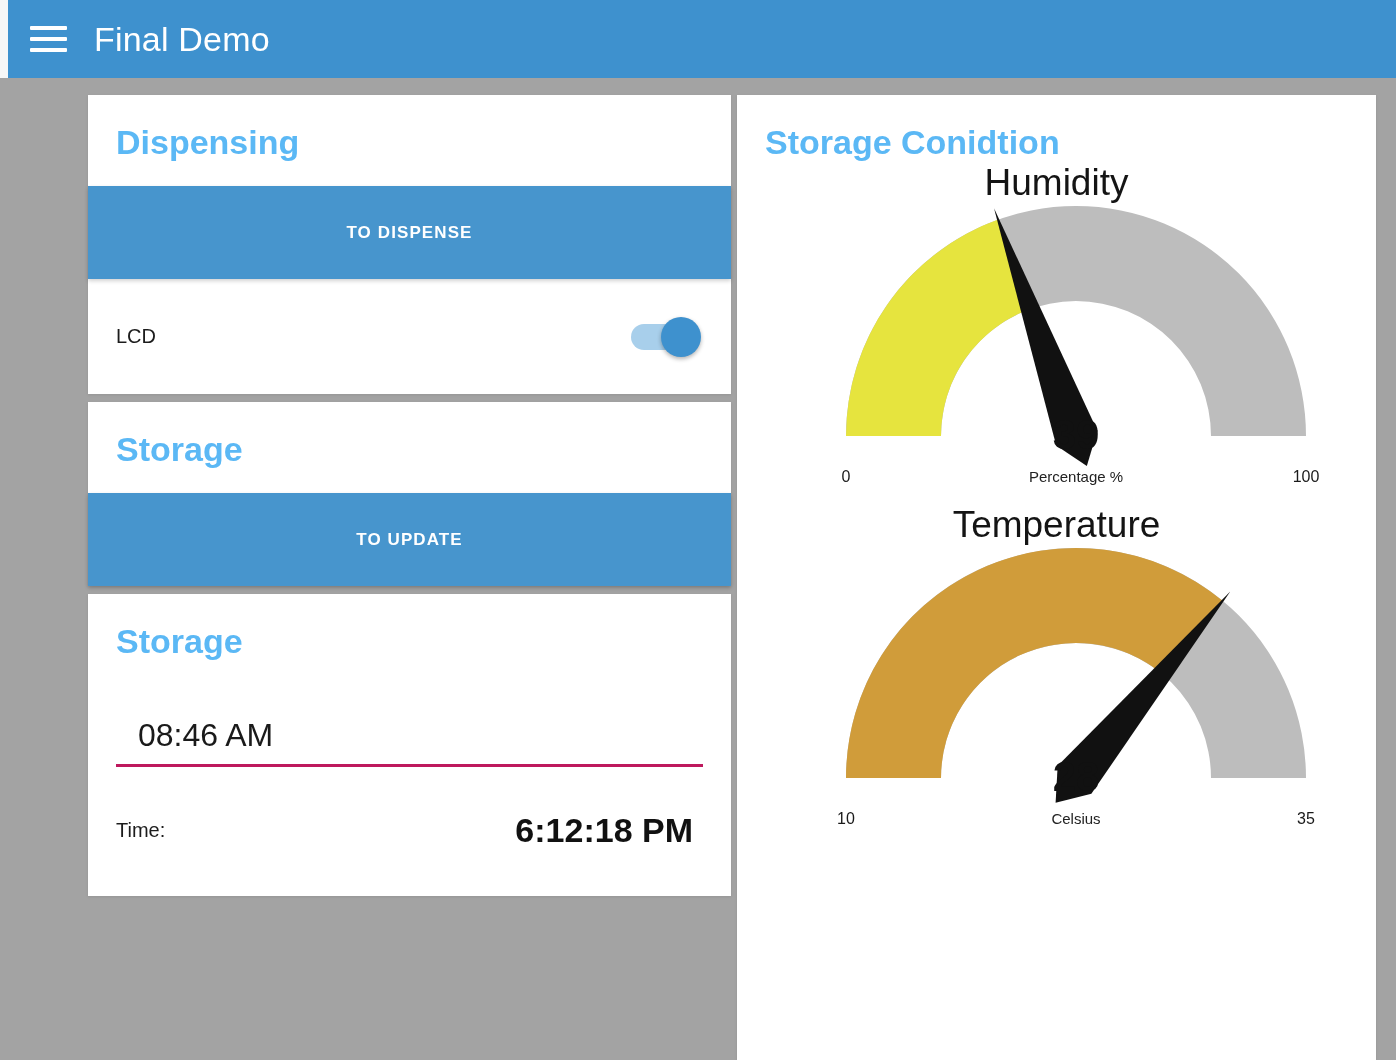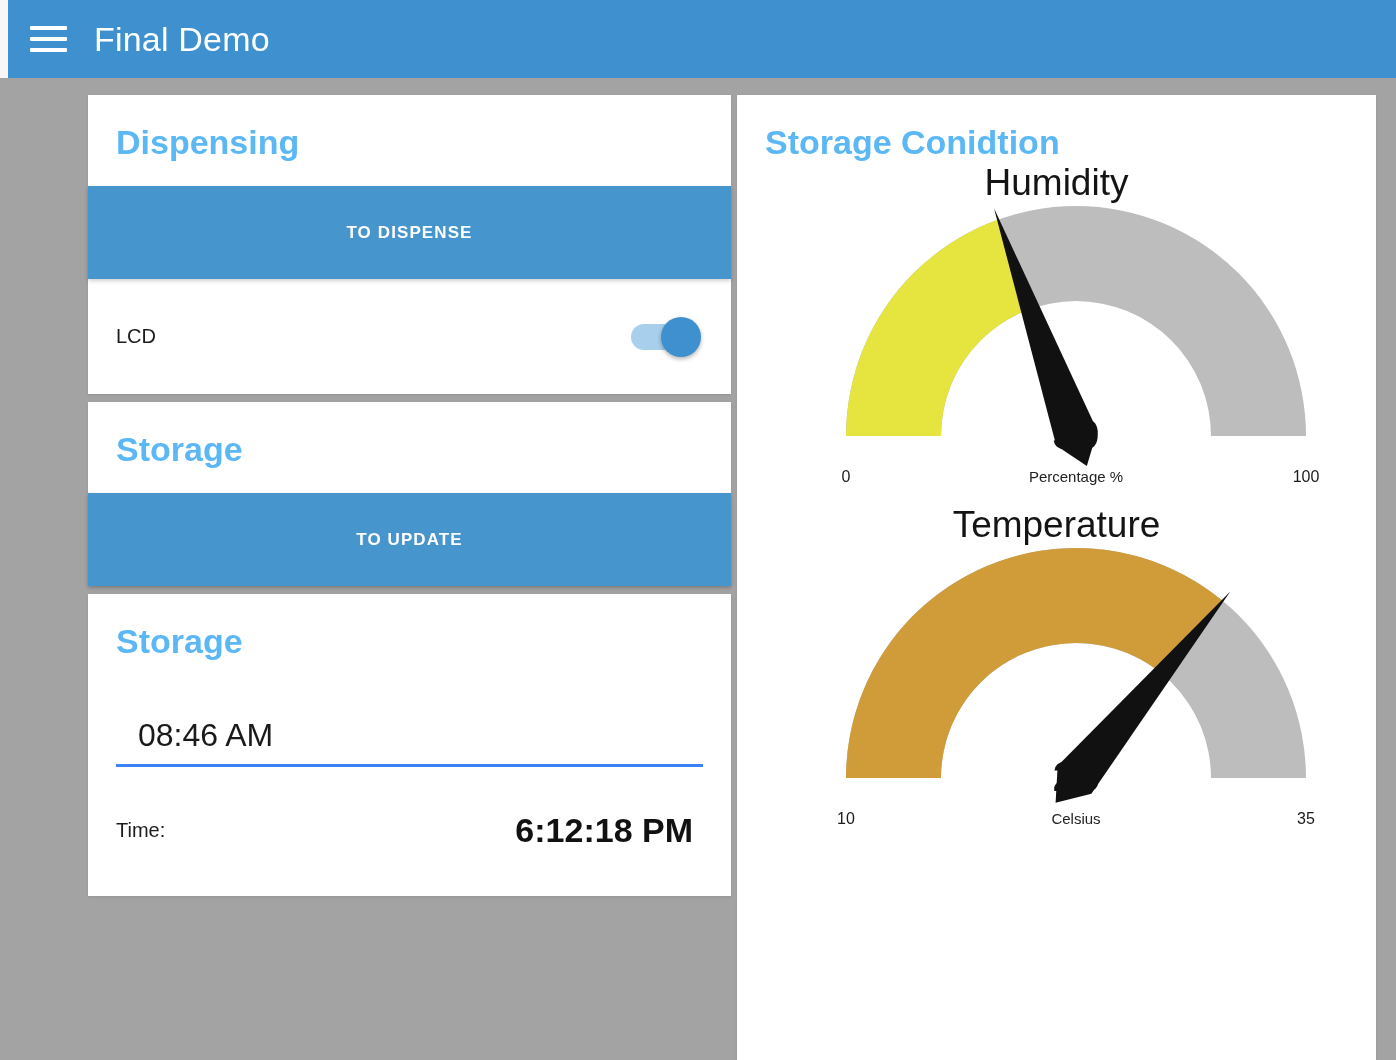--- a/index.html
+++ b/index.html
@@ -120,21 +120,21 @@
     box-shadow: 0 2px 4px rgba(0,0,0,0.30);
   }
 
   .input-row {
     padding: 56px 28px 0 28px;
   }
   .time-input {
     display: block;
     width: 587px;
     border: none;
-    border-bottom: 3px solid #3b82f6;
+    border-bottom: 3px solid #be185d;
     background: transparent;
     font-family: "Liberation Sans", sans-serif;
     font-size: 32px;
     color: #1a1a1a;
     padding: 0 0 10px 22px;
     outline: none;
   }
   .time-row {
     display: flex;
     align-items: center;

